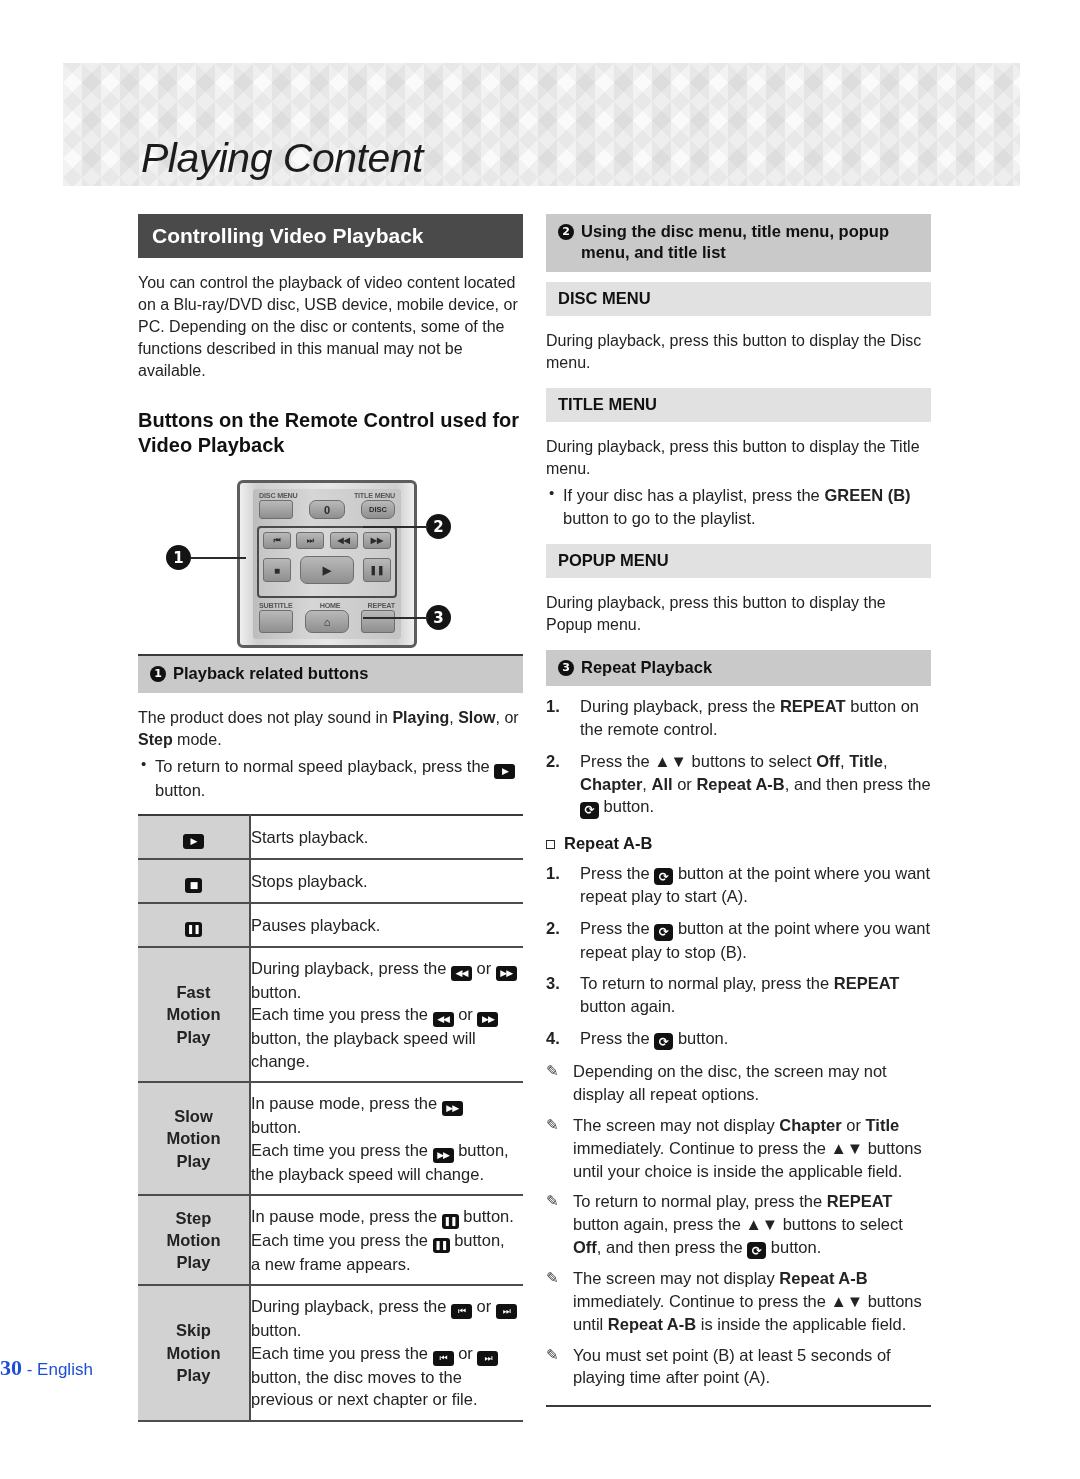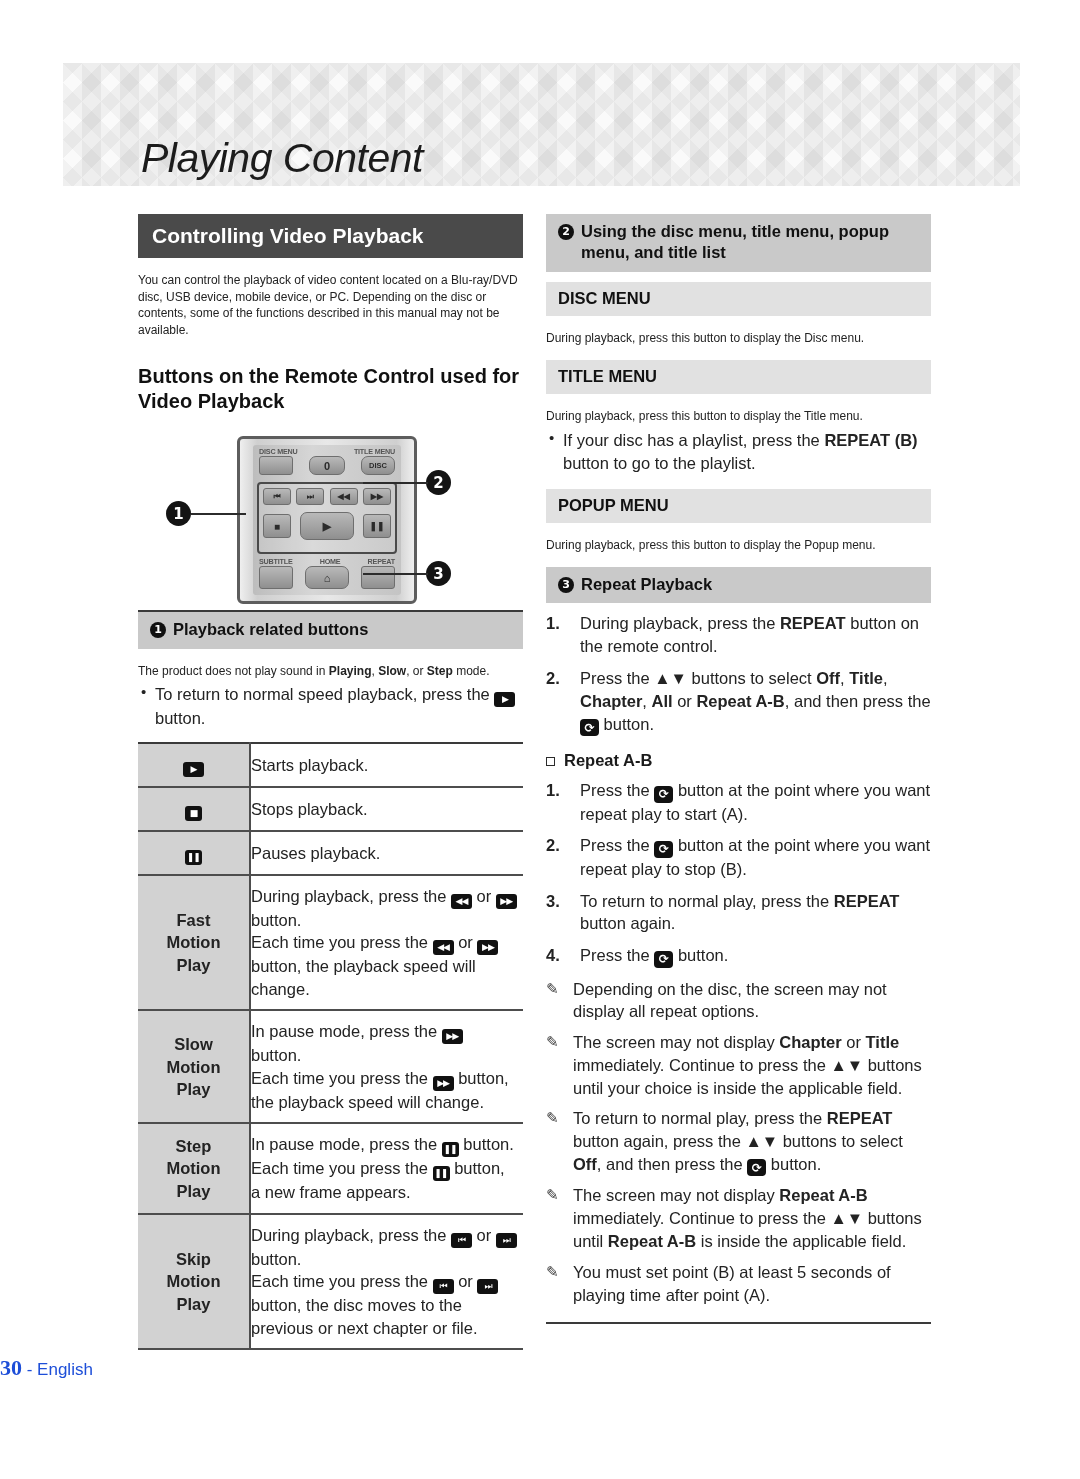--- a/index.html
+++ b/index.html
@@ -61,21 +61,21 @@
     background: #4a4a4a;
     color: #ffffff;
     font-size: 21px;
     font-weight: bold;
     padding: 10px 14px 11px 14px;
     line-height: 1.1;
   }
 
   
   .para {
-    font-size: 12px;
+    font-size: 16px;
     line-height: 1.38;
     color: #232323;
     margin-top: 14px;
   }
 
   h2.subhead {
     font-size: 20px;
     font-weight: bold;
     line-height: 1.25;
     color: #111;
@@ -477,21 +477,21 @@
       <span class="circnum">2</span>
       <span>Using the disc menu, title menu, popup menu, and title list</span>
     </div>
 
     <div class="sec-head-light" style="margin-top:10px;">DISC MENU</div>
     <p class="para">During playback, press this button to display the Disc menu.</p>
 
     <div class="sec-head-light" style="margin-top:14px;">TITLE MENU</div>
     <p class="para">During playback, press this button to display the Title menu.</p>
     <ul class="bullets">
-      <li>If your disc has a playlist, press the <b>REPEAT (B)</b> button to go to the playlist.</li>
+      <li>If your disc has a playlist, press the <b>GREEN (B)</b> button to go to the playlist.</li>
     </ul>
 
     <div class="sec-head-light" style="margin-top:14px;">POPUP MENU</div>
     <p class="para">During playback, press this button to display the Popup menu.</p>
 
     <div class="sec-head" style="margin-top:14px;">
       <span class="circnum">3</span>
       <span>Repeat Playback</span>
     </div>
 

